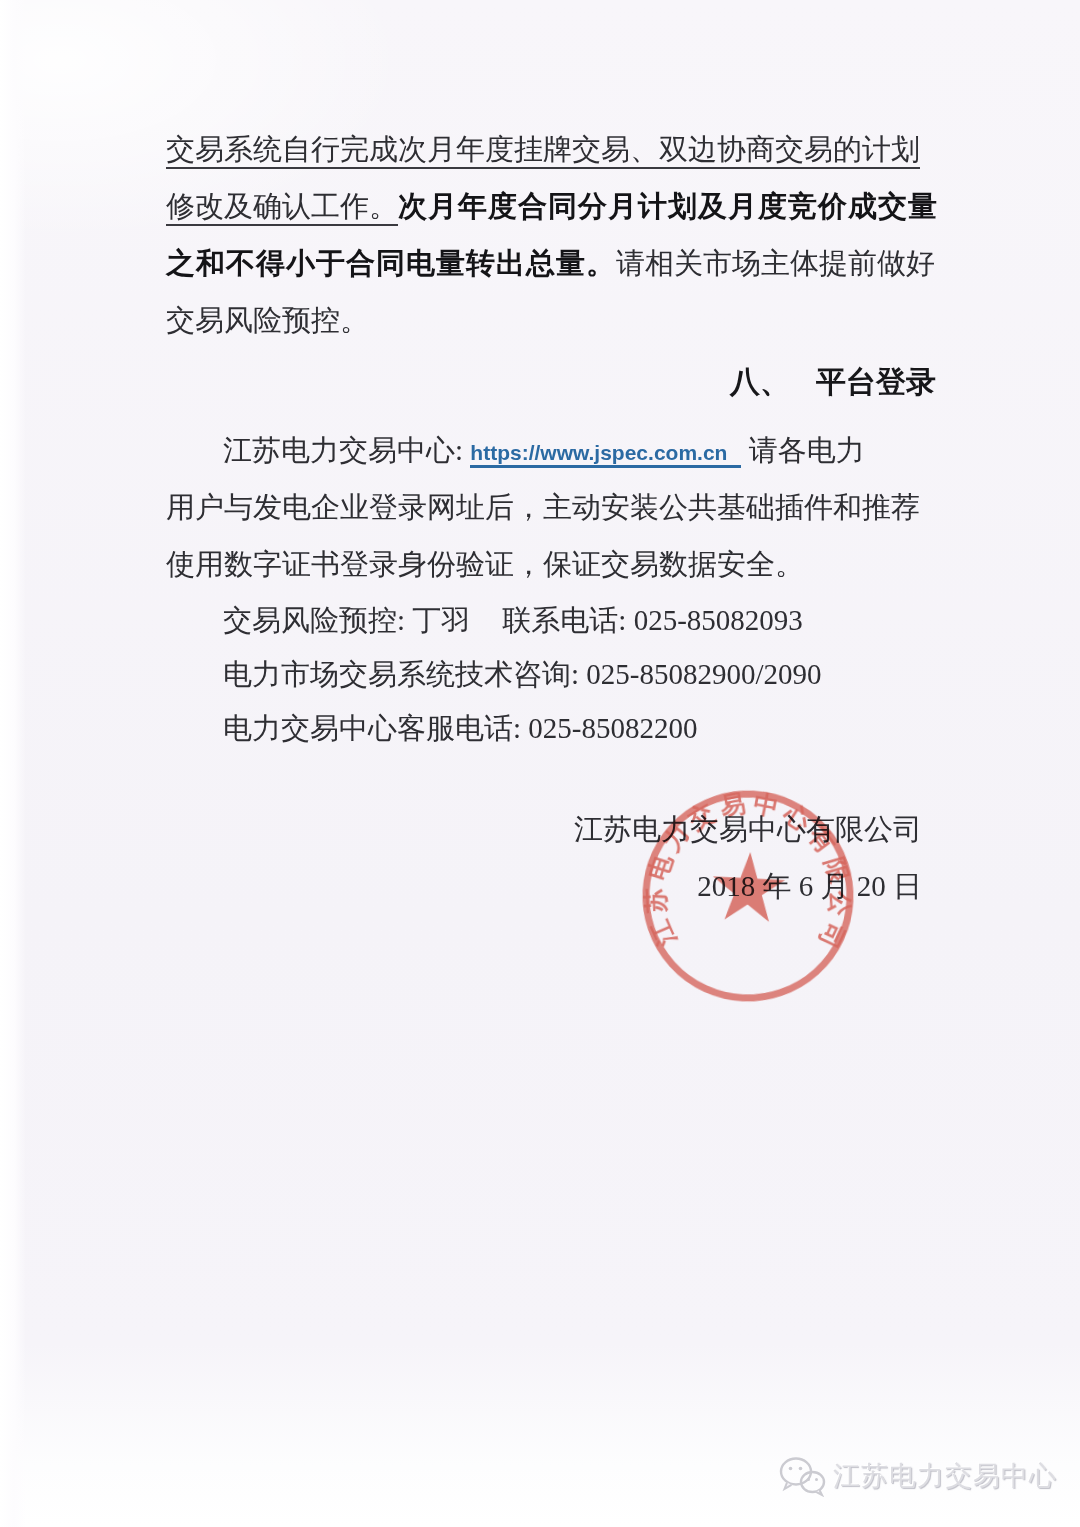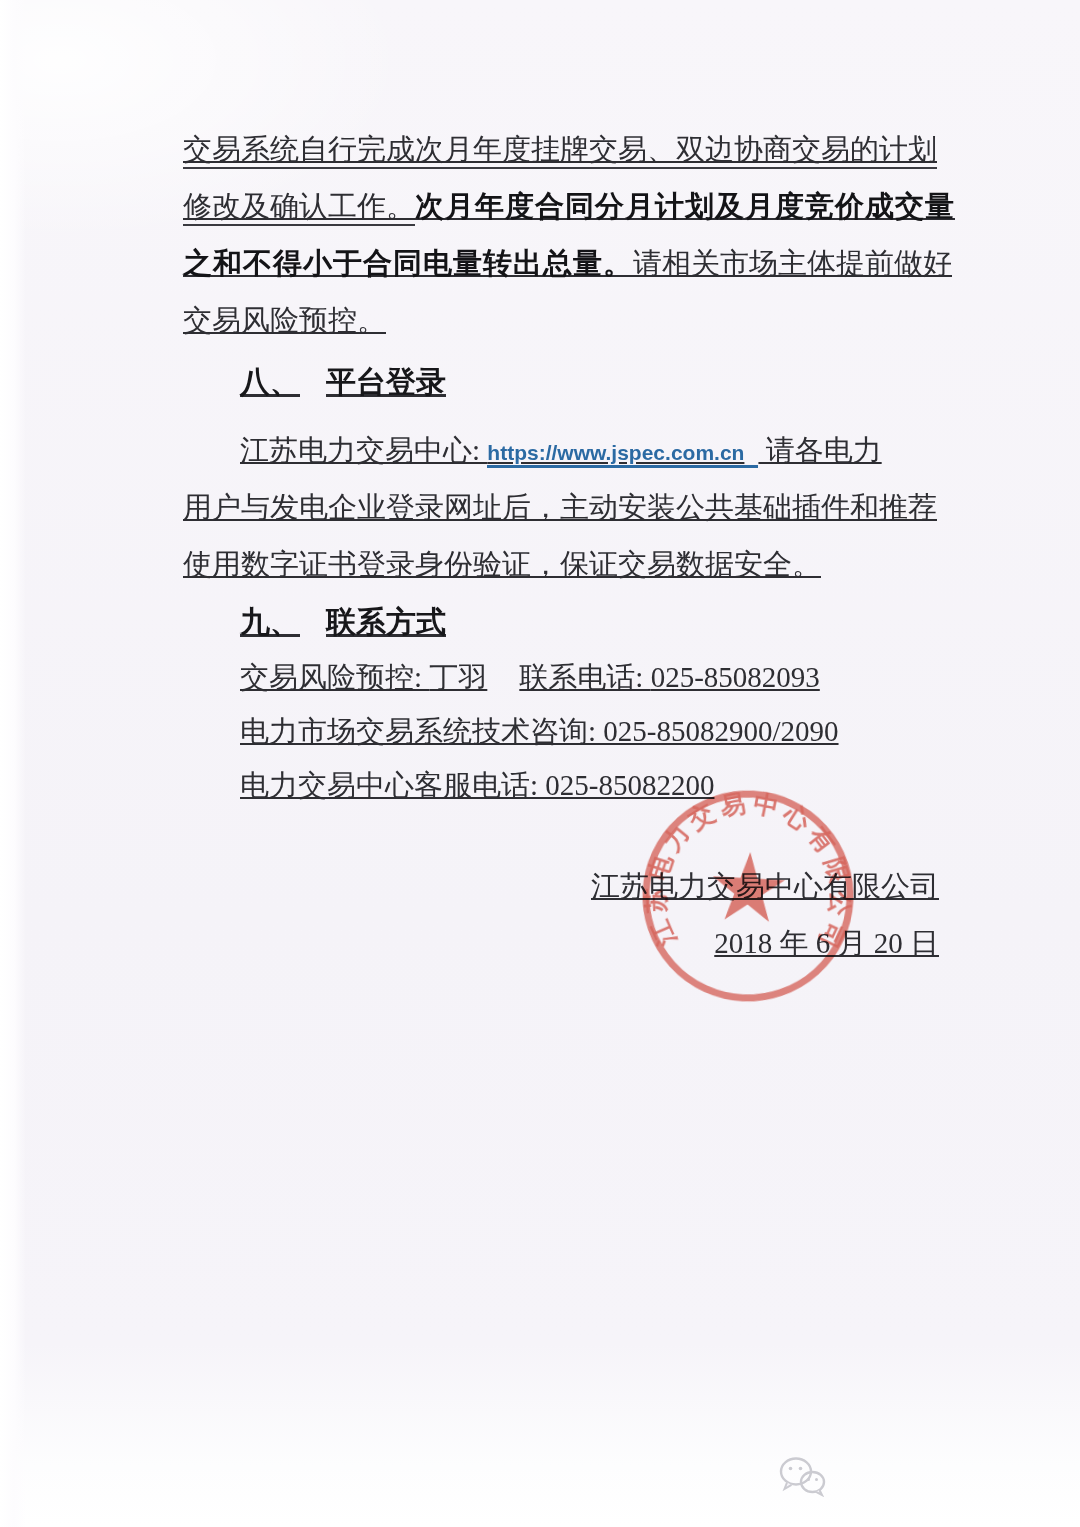--- a/index.html
+++ b/index.html
@@ -14,39 +14,39 @@
     background:
       radial-gradient(ellipse 500px 260px at 60px 60px, rgba(255,255,255,.9), rgba(255,255,255,0) 70%),
       linear-gradient(180deg,#f8f6fa 0%,#f5f3f8 60%,#f6f4f9 88%,#fdfdfe 96%,#ffffff 100%);
     color:#2e2e33;
   }
   .edge-left{
     position:absolute;left:0;top:0;width:26px;height:100%;
     background:linear-gradient(90deg,#ffffff 0%,#fdfcfe 55%,rgba(255,255,255,0) 100%);
   }
   .content{
-    position:absolute;left:183px;top:0;width:770px;text-decoration:underline;
+    position:absolute;left:166px;top:0;width:770px;
   }
   .l{
     height:57px;line-height:57px;font-size:29px;white-space:nowrap;margin:0;
   }
   .indent{padding-left:57px;}
   .u{
     text-decoration:underline;
     text-decoration-thickness:2px;
     text-underline-offset:8px;
     text-decoration-color:#3a3a40;
   }
   .b{
     font-family:"Liberation Sans","DejaVu Sans",sans-serif;
     font-weight:700;color:#141417;letter-spacing:1px;text-align:center;
   }
   .heading{
     font-family:"Liberation Sans","DejaVu Sans",sans-serif;
-    font-weight:700;color:#17171a;font-size:30px;
+    font-weight:700;color:#17171a;font-size:30px;text-align:right;
   }
   .hgap{margin-left:26px;}
   .h8{margin-top:4px;}
   .url-line{margin-top:12px;}
   .link{
     font-family:"Liberation Sans","DejaVu Sans",sans-serif;
     font-weight:600;font-size:21px;color:#2b6aa3;
     text-decoration:none;
     border-bottom:3px solid #2b6aa3;
     padding:0 14px 1px 0;
@@ -90,21 +90,20 @@
     <p class="l" style="margin-top:121px"><span class="u">交易系统自行完成次月年度挂牌交易、双边协商交易的计划</span></p>
     <p class="l"><span class="u">修改及确认工作。</span><span class="b">次月年度合同分月计划及月度竞价成交量</span></p>
     <p class="l"><span class="b">之和不得小于合同电量转出总量。</span><span>请相关市场主体提前做好</span></p>
     <p class="l">交易风险预控。</p>
 
     <p class="l indent heading h8"><span>八、</span><span class="hgap">平台登录</span></p>
     <p class="l indent url-line"><span>江苏电力交易中心: </span><a class="link" href="#">https://www.jspec.com.cn</a><span> 请各电力</span></p>
     <p class="l">用户与发电企业登录网址后，主动安装公共基础插件和推荐</p>
     <p class="l">使用数字证书登录身份验证，保证交易数据安全。</p>
 
-    <p class="l indent heading"><span>九、</span><span class="hgap">联系方式</span></p>
     <p class="l indent contact"><span>交易风险预控: </span><span>丁羽</span><span class="gap32">联系电话: </span><span>025-85082093</span></p>
     <p class="l indent contact">电力市场交易系统技术咨询: 025-85082900/2090</p>
     <p class="l indent contact">电力交易中心客服电话: 025-85082200</p>
 
     <p class="sig sig-company">江苏电力交易中心有限公司</p>
     <p class="sig">2018 年 6 月 20 日</p>
   </div>
 
   <svg class="seal" viewBox="0 0 220 220" aria-hidden="true">
     <circle cx="110" cy="110" r="102" fill="none" stroke="#d74b3d" stroke-width="7" stroke-opacity="0.8"></circle>
@@ -121,14 +120,15 @@
         <ellipse cx="18" cy="16.5" rx="15" ry="13"></ellipse>
         <path d="M9 27.5 L6.5 34 L13.5 29.8" fill="#f6f4f9" stroke-width="2"></path>
         <ellipse cx="34.5" cy="27" rx="11.5" ry="10"></ellipse>
         <path d="M41.5 35 L44 40 L38 36.8" fill="#f6f4f9" stroke-width="2"></path>
       </g>
       <circle cx="12.5" cy="13.5" r="1.8" fill="#cbcbd1"></circle>
       <circle cx="22.5" cy="13.5" r="1.8" fill="#cbcbd1"></circle>
       <circle cx="30.5" cy="24.5" r="1.5" fill="#cbcbd1"></circle>
       <circle cx="38.5" cy="24.5" r="1.5" fill="#cbcbd1"></circle>
     </svg>
+    <span class="wm-text">江苏电力交易中心</span>
   </div>
 </div>
 
 </body></html>

